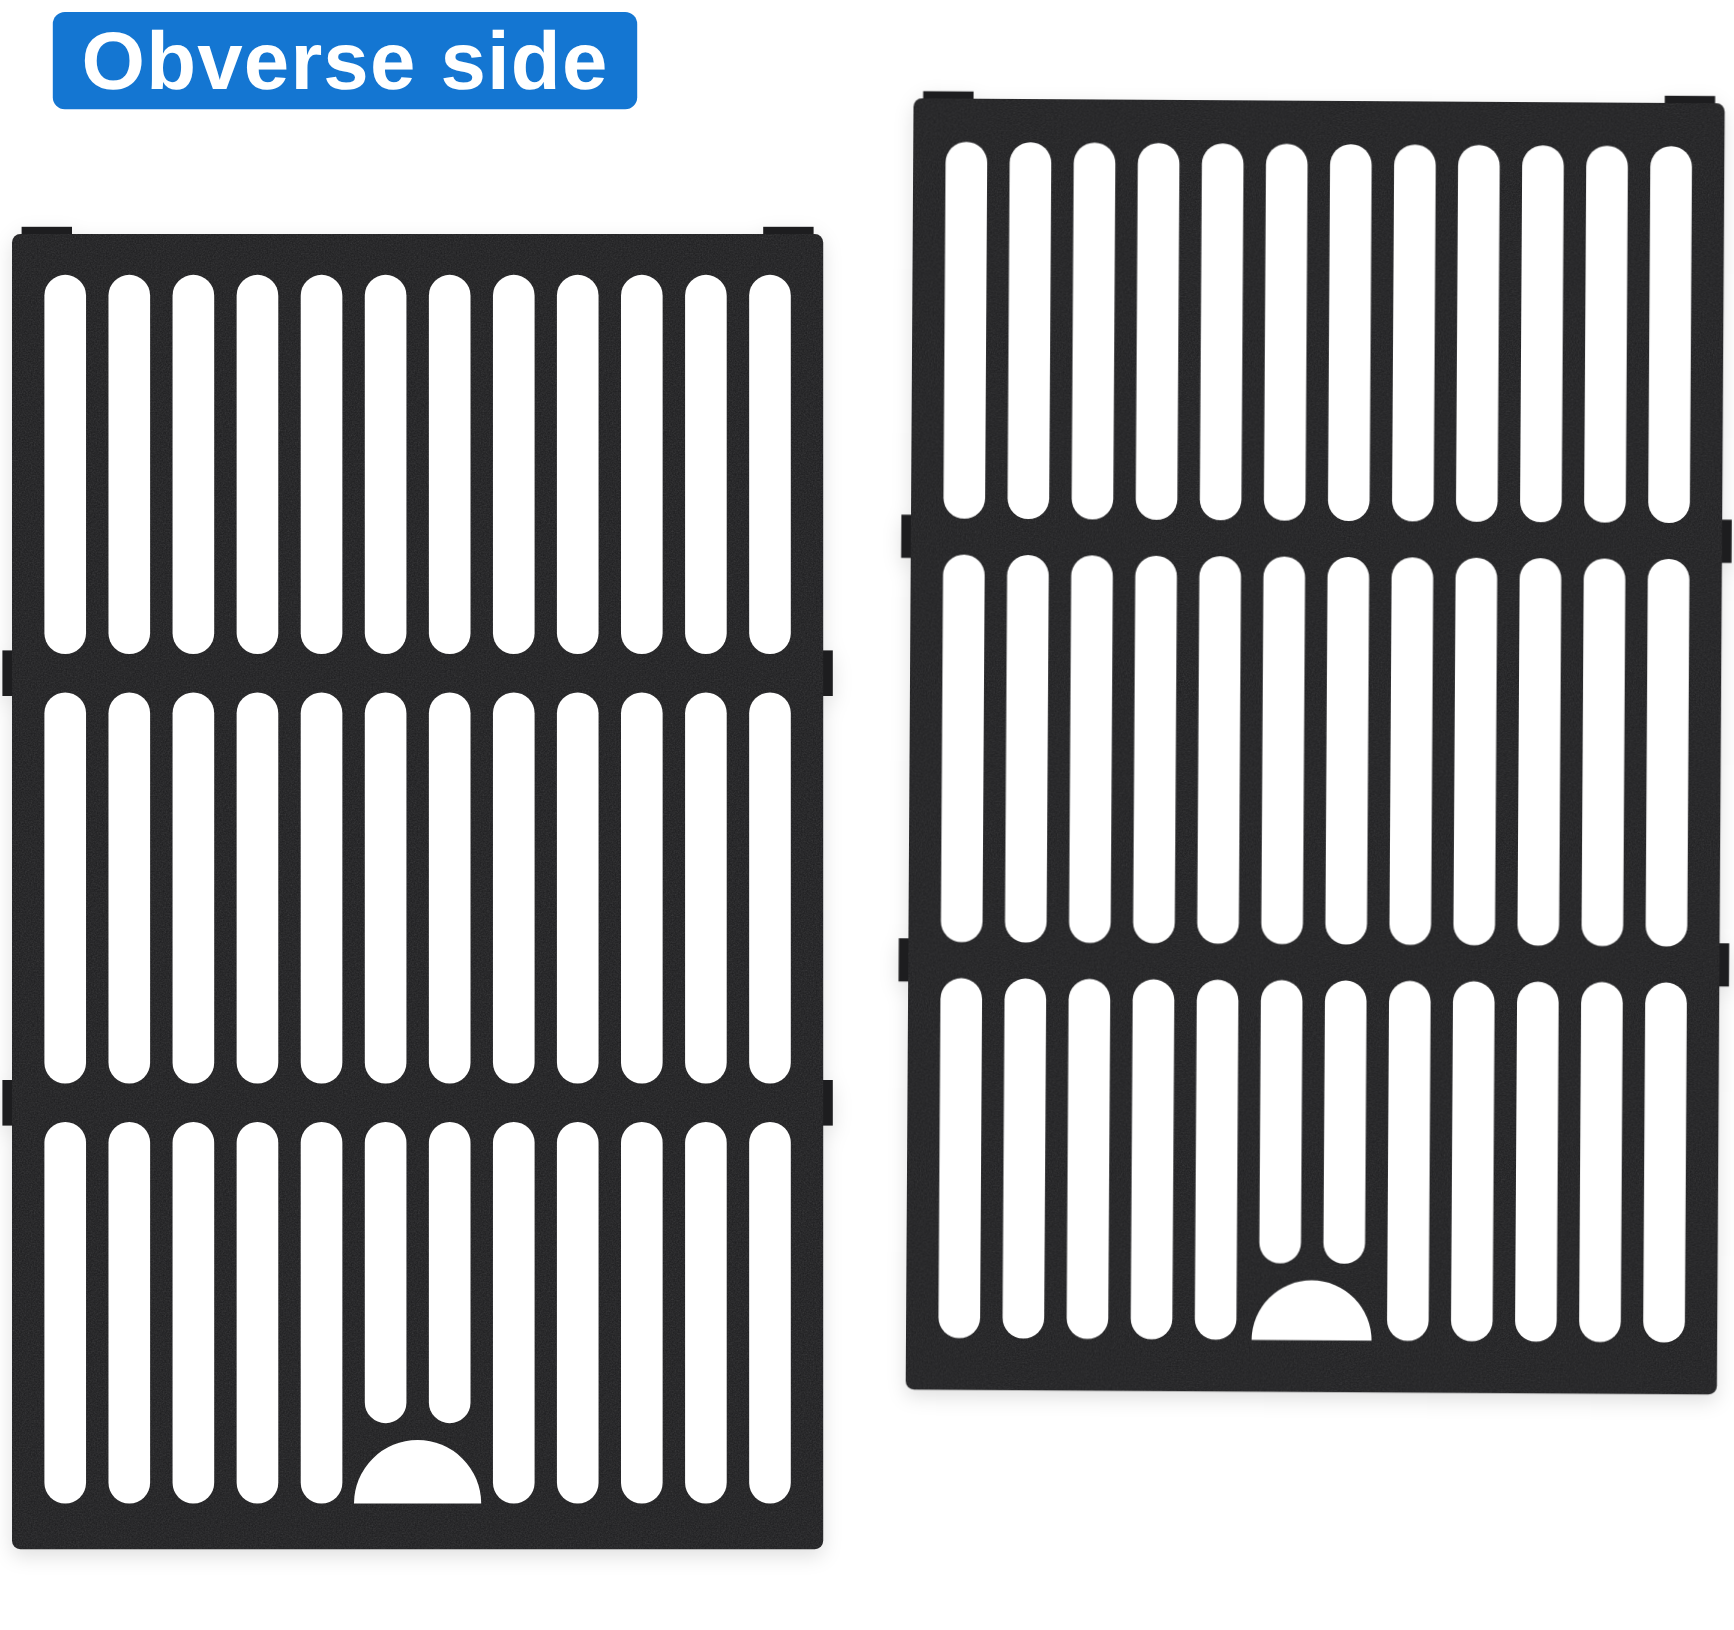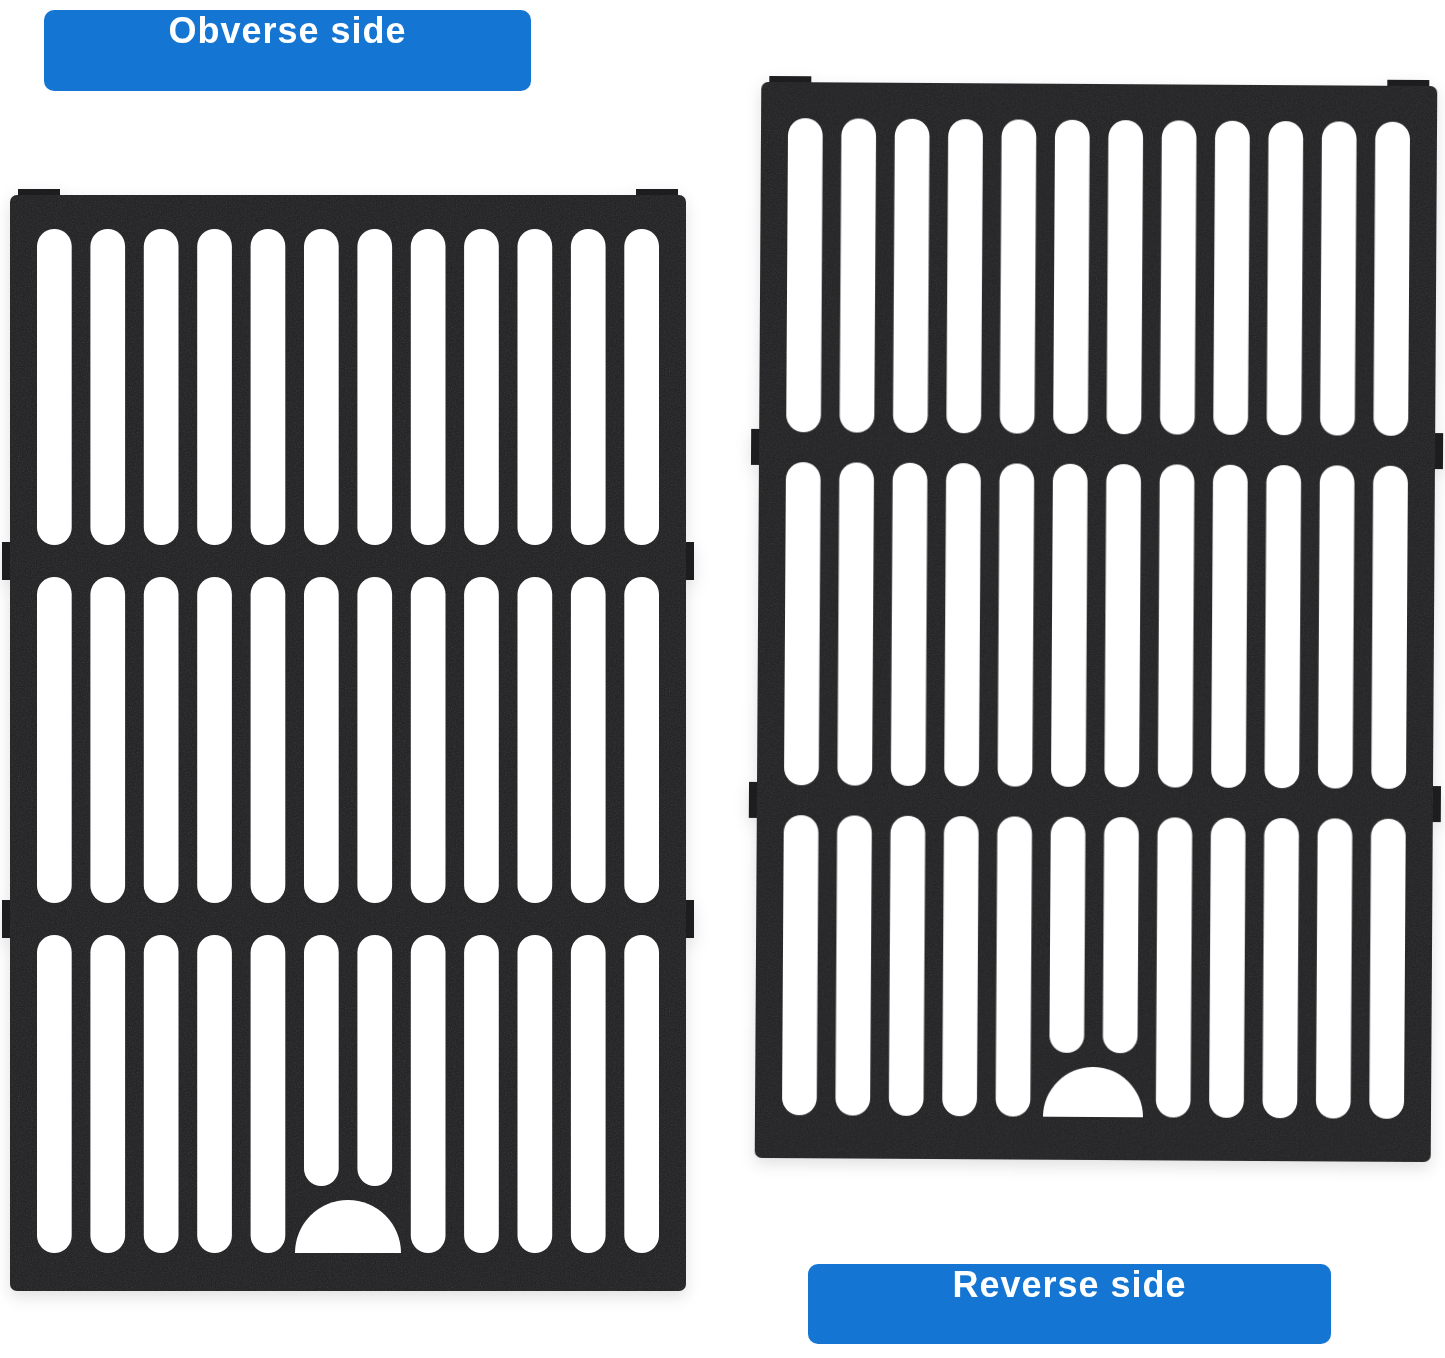--- a/index.html
+++ b/index.html
@@ -13,25 +13,26 @@
   .stage {
     position: relative;
     width: 1445px;
     height: 1358px;
     background: var(--bg, #ffffff);
     overflow: hidden;
   }
   .callout {
     position: absolute;
     display: flex;
+    align-items: center;
     justify-content: center;
     background: var(--label-bg, #1476d2);
     color: var(--label-fg, #ffffff);
     font-weight: 700;
-    font-size: 36px;
+    font-size: 68px;
     letter-spacing: 1px;
     border-radius: 10px;
     white-space: nowrap;
   }
   .callout--obverse {
     left: 44px;
     top: 10px;
     width: 487px;
     height: 81px;
   }
@@ -172,17 +173,14 @@
         <rect x="347.4" y="733" width="34.7" height="236" rx="17.3" fill="#ffffff"></rect>
         <rect x="400.8" y="733" width="34.7" height="300" rx="17.3" fill="#ffffff"></rect>
         <rect x="454.1" y="733" width="34.7" height="300" rx="17.3" fill="#ffffff"></rect>
         <rect x="507.5" y="733" width="34.7" height="300" rx="17.3" fill="#ffffff"></rect>
         <rect x="560.9" y="733" width="34.7" height="300" rx="17.3" fill="#ffffff"></rect>
         <rect x="614.3" y="733" width="34.7" height="300" rx="17.3" fill="#ffffff"></rect>
         <path d="M 288 1033 A 50 50 0 0 1 388 1033 Z" fill="#ffffff"></path>
       </svg>
   </div>
 
-  <div class="callout callout--reverse">
-    <span>Reverse side</span>
-  </div>
 
 </div>
 
 </body></html>

